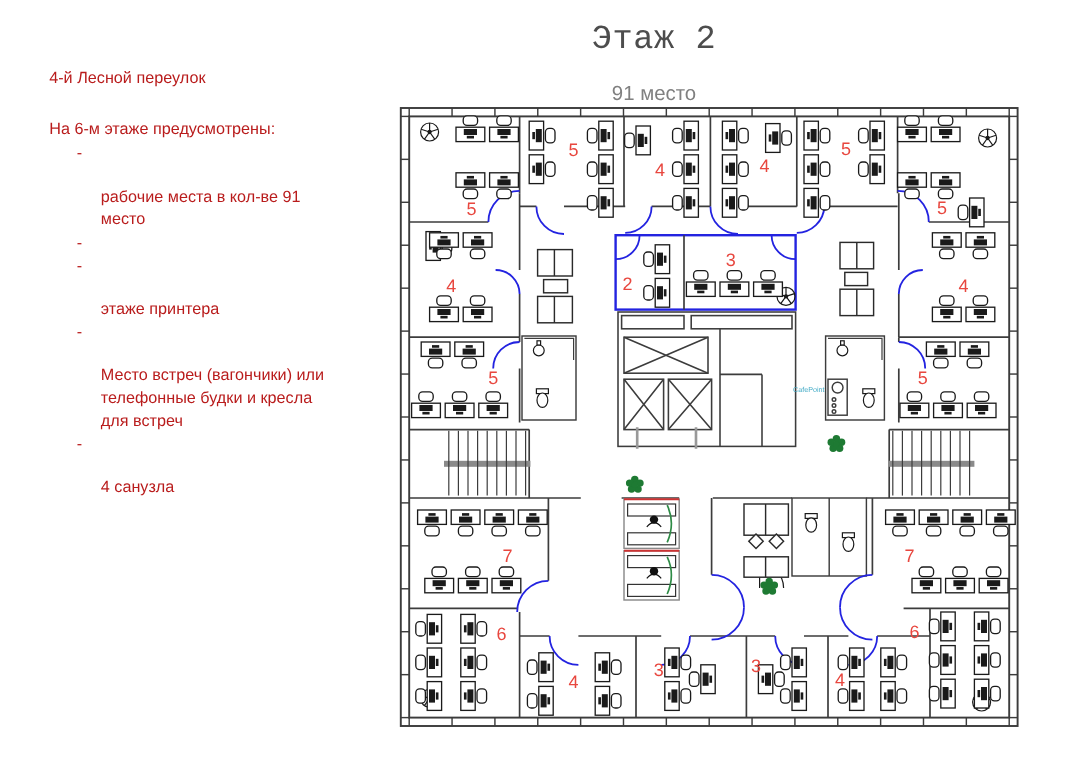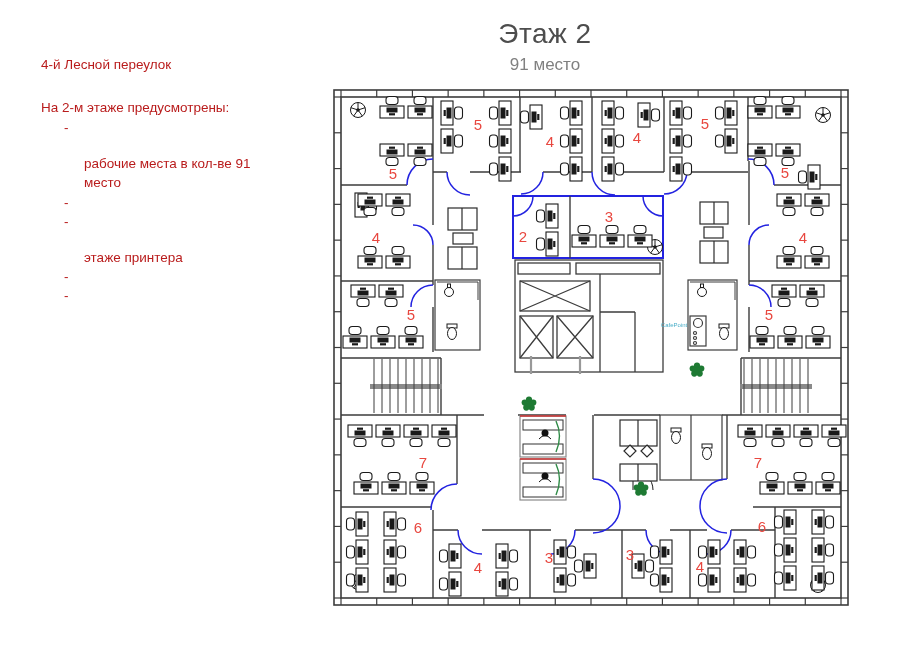--- a/index.html
+++ b/index.html
@@ -1,20 +1,20 @@
 <!DOCTYPE html>
 <html><head>
 <meta charset="utf-8">
 <style>
   html,body{margin:0;padding:0;background:#fff;}
   .stage{position:relative;width:907px;height:652px;background:#fff;overflow:hidden;
          font-family:"Liberation Sans",sans-serif;}
   .title-block{position:absolute;left:400px;top:18px;width:290px;text-align:center;}
-  .title-block h1{margin:0;font-size:28px;font-weight:400;color:#4d4d4d;letter-spacing:.5px;}
-  .subtitle{margin-top:5px;font-size:17px;color:#808080;}
+  .title-block h1{margin:0;font-size:28px;font-weight:400;color:#4d4d4d;letter-spacing:.5px;font-family:Liberation Mono, monospace;}
+  .subtitle{margin-top:19px;font-size:17px;color:#808080;}
   .info-block{position:absolute;left:41px;top:55px;width:250px;color:#b91c1c;font-size:13.5px;line-height:1.42;}
   .address{margin:0 0 24px 0;}
   .list-title{margin:0 0 1px 0;}
   .info-item{display:flex;padding-left:23px;}
   .dash{width:20px;flex:0 0 20px;}
   .item-text{width:197px;margin-top:36px;}
   svg.plan{position:absolute;left:0;top:0;}
   .rn{font-family:"Liberation Sans",sans-serif;font-size:15px;fill:#e8473f;text-anchor:middle;}
   .cafe{font-family:"Liberation Sans",sans-serif;font-size:6px;fill:#49aec8;text-anchor:middle;}
 </style>
@@ -23,37 +23,39 @@
 
 <div class="stage">
 
   <header class="title-block">
     <h1>Этаж 2</h1>
     <div class="subtitle">91 место</div>
   </header>
 
   <aside class="info-block">
     <p class="address">4-й Лесной переулок</p>
-    <p class="list-title">На 2-м этаже предусмотрены:</p>
+    <p class="list-title">На 6-м этаже предусмотрены:</p>
     <div class="info-item">
       <span class="dash">-</span>
       <span class="item-text">рабочие места в кол-ве 91 место</span>
     </div>
     <div class="info-item">
       <span class="dash">-</span>
     </div>
     <div class="info-item">
       <span class="dash">-</span>
       <span class="item-text">этаже принтера</span>
     </div>
     <div class="info-item">
       <span class="dash">-</span>
+      <span class="item-text">Место встреч (вагончики) или телефонные будки и кресла для встреч</span>
     </div>
     <div class="info-item">
       <span class="dash">-</span>
+      <span class="item-text">4 санузла</span>
     </div>
   </aside>
 
   <svg id="plan-svg" class="plan" width="907" height="652" viewBox="0 0 907 652">
     <defs>
       <g id="desk-sym">
         <rect x="-12" y="-6" width="24" height="12" fill="#fff" stroke="#1a1a1a" stroke-width="1.1"></rect>
         <rect x="-5.5" y="-4.5" width="11" height="5" fill="#1a1a1a"></rect>
         <rect x="-3" y="1.2" width="6" height="2.2" fill="#1a1a1a"></rect>
         <rect x="-6" y="-15.5" width="12" height="8" rx="3.2" fill="#fff" stroke="#1a1a1a" stroke-width="1.1"></rect>

